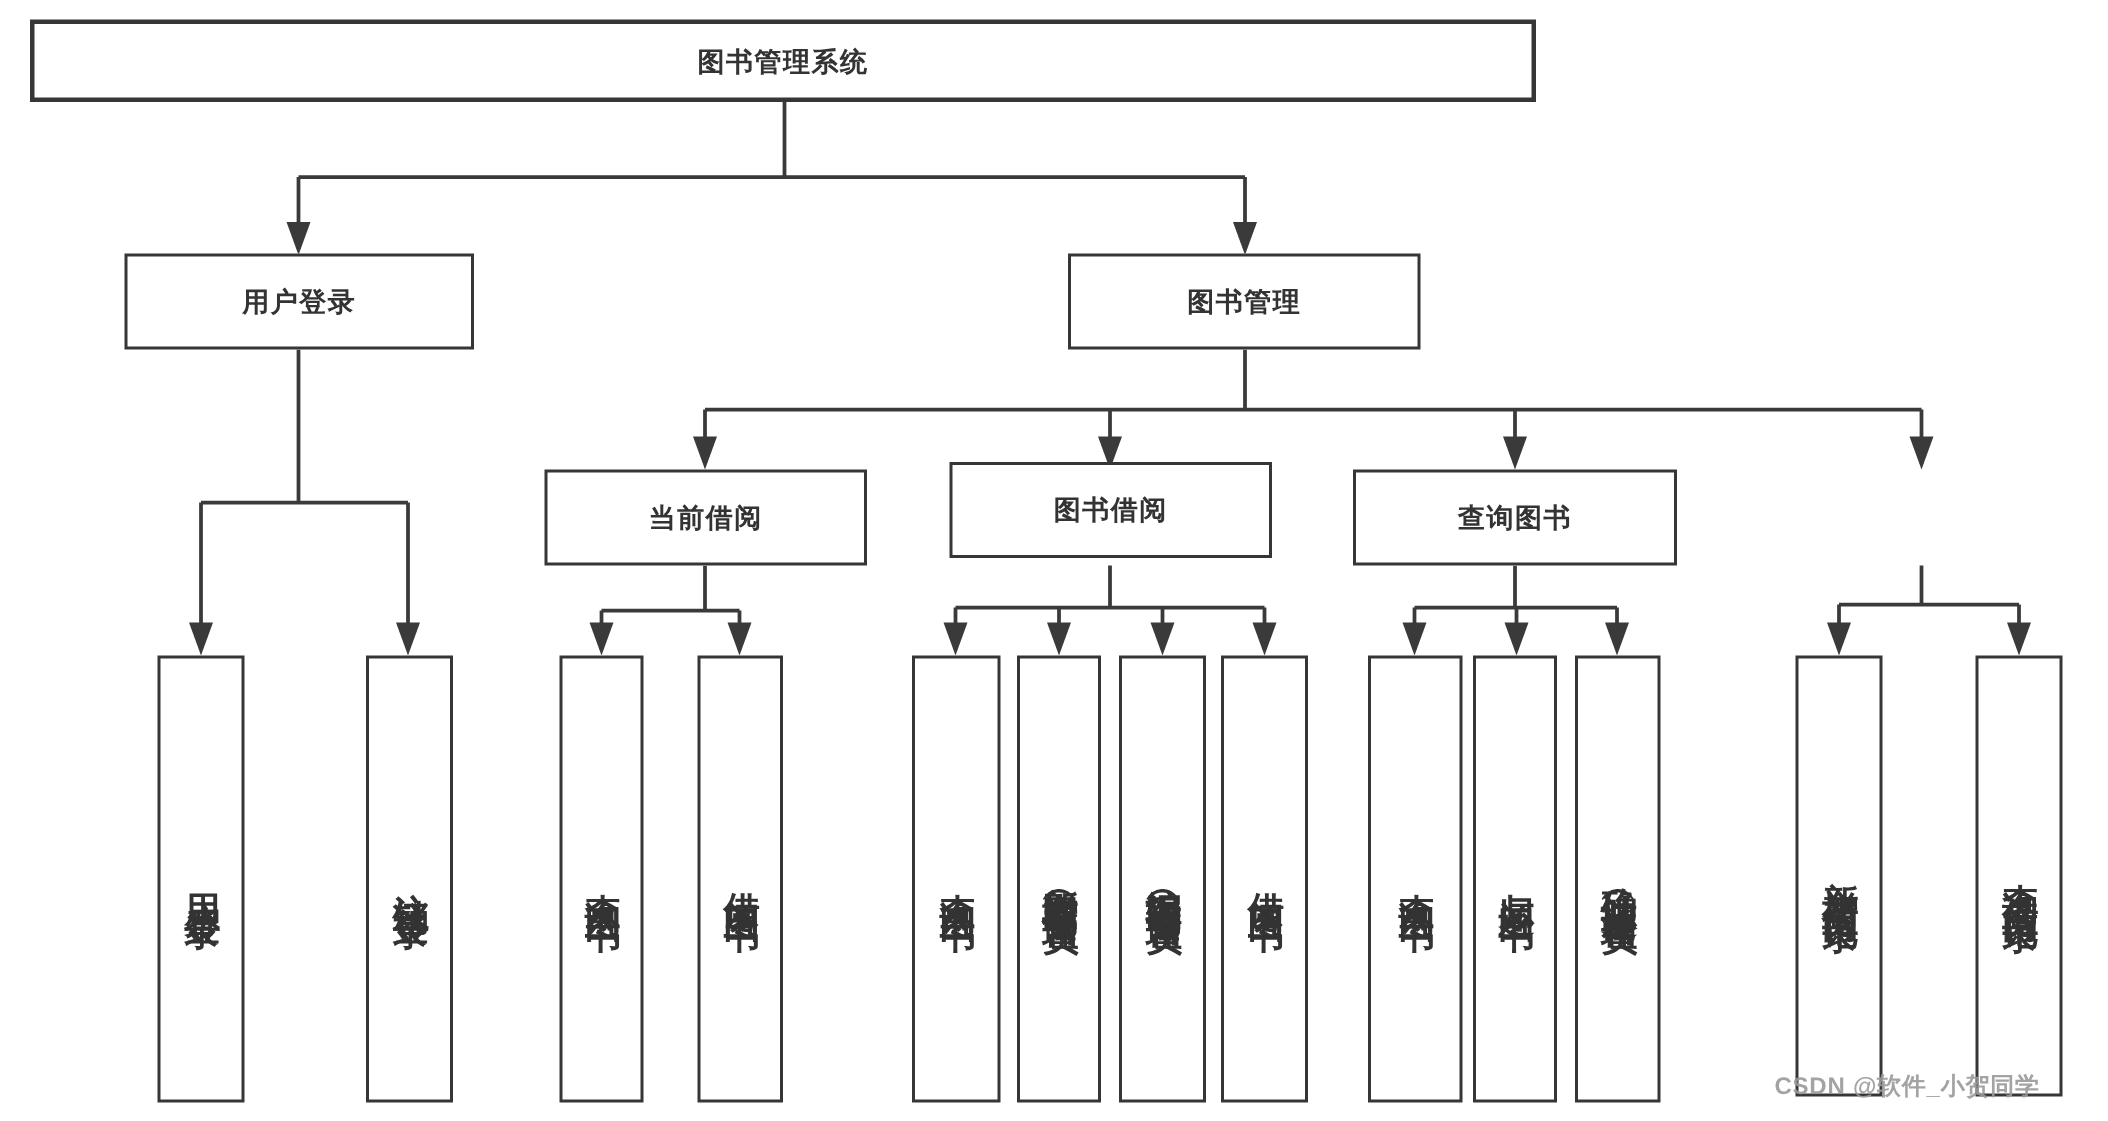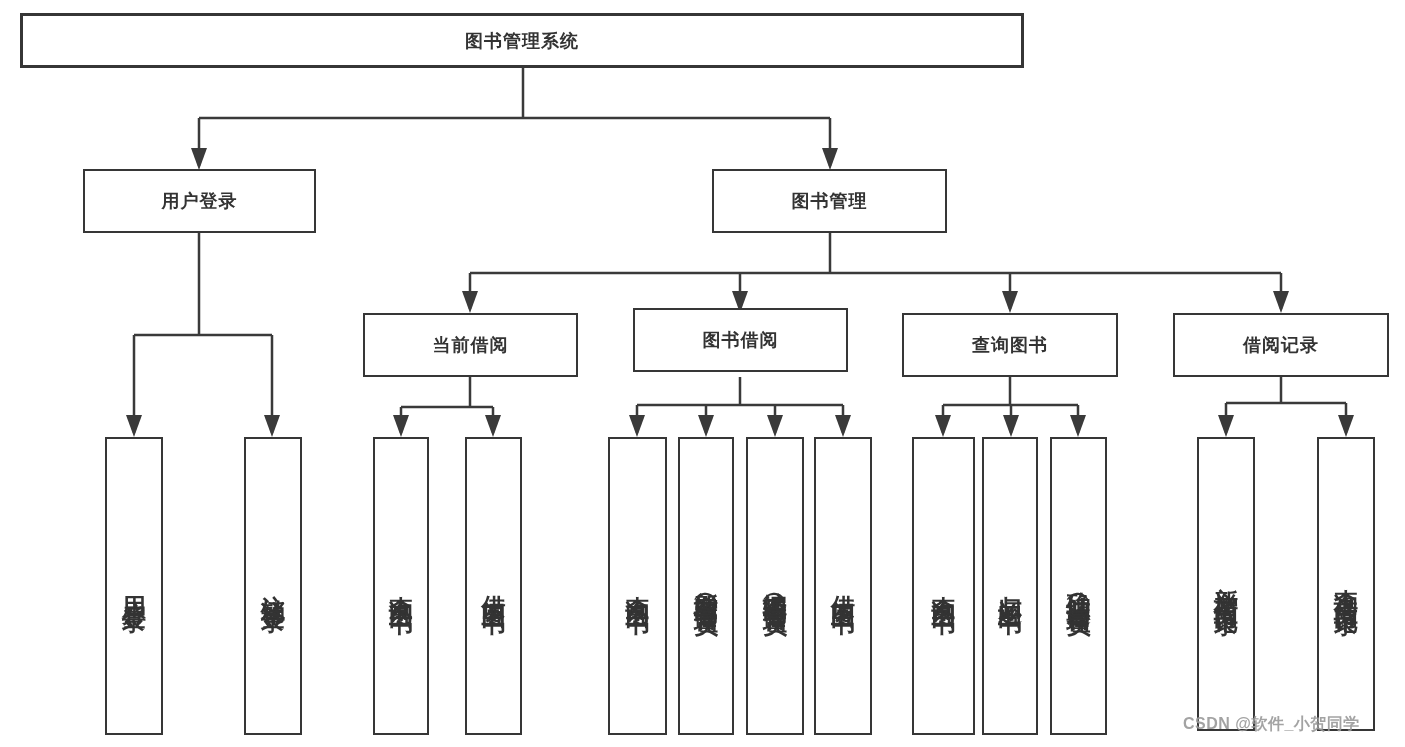--- a/index.html
+++ b/index.html
@@ -118,23 +118,20 @@
 
   <div class="node node-h" style="left:363px; top:313px; width:215px; height:64px;">
     <span>当前借阅</span>
   </div>
   <div class="node node-h" style="left:633px; top:308px; width:215px; height:64px;">
     <span>图书借阅</span>
   </div>
   <div class="node node-h" style="left:902px; top:313px; width:216px; height:64px;">
     <span>查询图书</span>
   </div>
-  <div class="node node-h" style="left:1173px; top:313px; width:216px; height:64px;">
-    <span>借阅记录</span>
-  </div>
 
   <div class="node node-v" style="left:105px; top:437px; width:58px; height:298px;">
     <span>用户登录</span>
   </div>
   <div class="node node-v" style="left:244px; top:437px; width:58px; height:298px;">
     <span>注销登录</span>
   </div>
 
   <div class="node node-v" style="left:373px; top:437px; width:56px; height:298px;">
     <span>查询图书</span>

